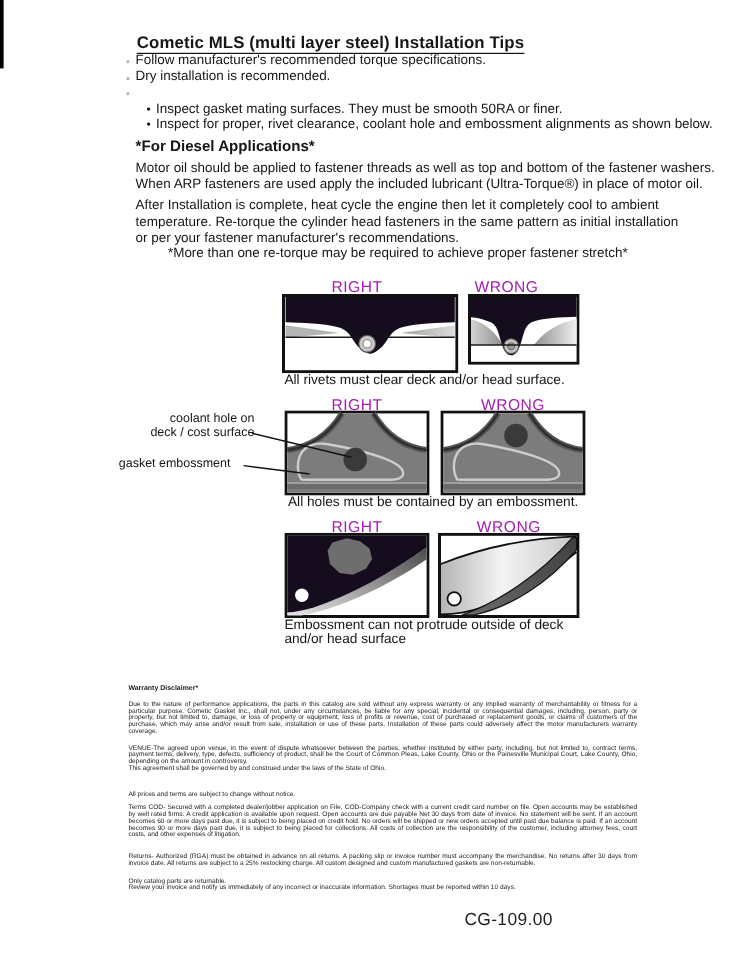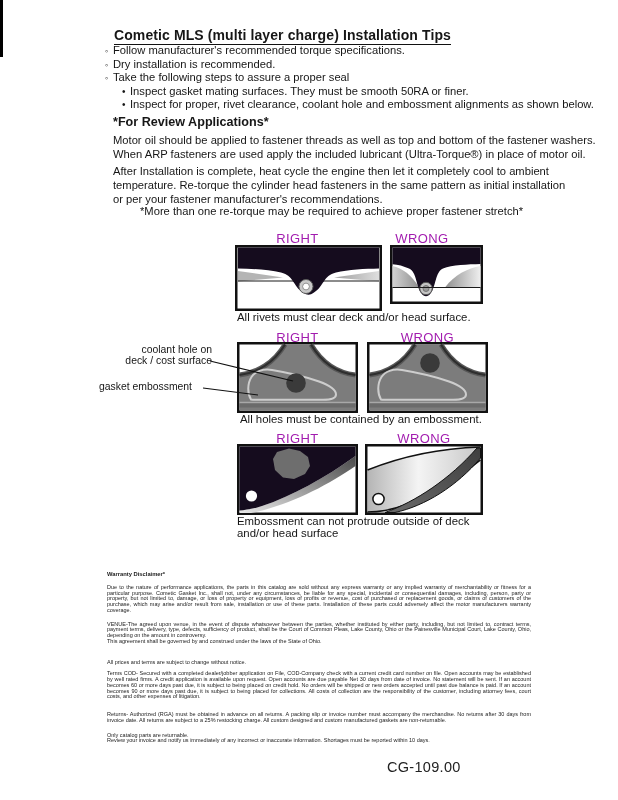--- a/index.html
+++ b/index.html
@@ -36,46 +36,45 @@
   .pre{white-space:pre-line;}
   .footer-num{position:absolute;left:387px;top:759px;font-size:14.5px;color:#222;letter-spacing:.3px;text-align:right;}
 </style>
 </head>
 <body>
 
 <div class="page">
 
   <div class="edge-bar"></div>
 
-  <div class="title">Cometic MLS (multi layer charge) Installation Tips</div>
+  <div class="title">Cometic MLS (multi layer steel) Installation Tips</div>
 
   <div class="tips">
     <div class="tip-row">
       <span class="glyph open">◦</span>
       <span>Follow manufacturer's recommended torque specifications.</span>
     </div>
     <div class="tip-row">
       <span class="glyph open">◦</span>
       <span>Dry installation is recommended.</span>
     </div>
     <div class="tip-row">
       <span class="glyph open">◦</span>
-      <span>Take the following steps to assure a proper seal</span>
     </div>
     <div class="tip-row sub">
       <span class="glyph full">•</span>
       <span>Inspect gasket mating surfaces.  They must be smooth 50RA or finer.</span>
     </div>
     <div class="tip-row sub">
       <span class="glyph full">•</span>
       <span>Inspect for proper, rivet clearance, coolant hole and embossment alignments as shown below.</span>
     </div>
   </div>
 
-  <div class="diesel-h">*For Review Applications*</div>
+  <div class="diesel-h">*For Diesel Applications*</div>
   <div class="para p2">After Installation is complete, heat cycle the engine then let it completely cool to ambient
 temperature. Re-torque the cylinder head fasteners in the same pattern as initial installation
 or per your fastener manufacturer's recommendations.</div>
   <div class="para p1">Motor oil should be applied to fastener threads as well as top and bottom of the fastener washers.
 When ARP fasteners are used apply the included lubricant (Ultra-Torque®) in place of motor oil.</div>
   <div class="para p3">*More than one re-torque may be required to achieve proper fastener stretch*</div>
 
   <div class="dlabel" style="left:235px;top:231px;width:125px;">RIGHT</div>
   <div class="dlabel" style="left:382px;top:231px;width:80px;">WRONG</div>
 

